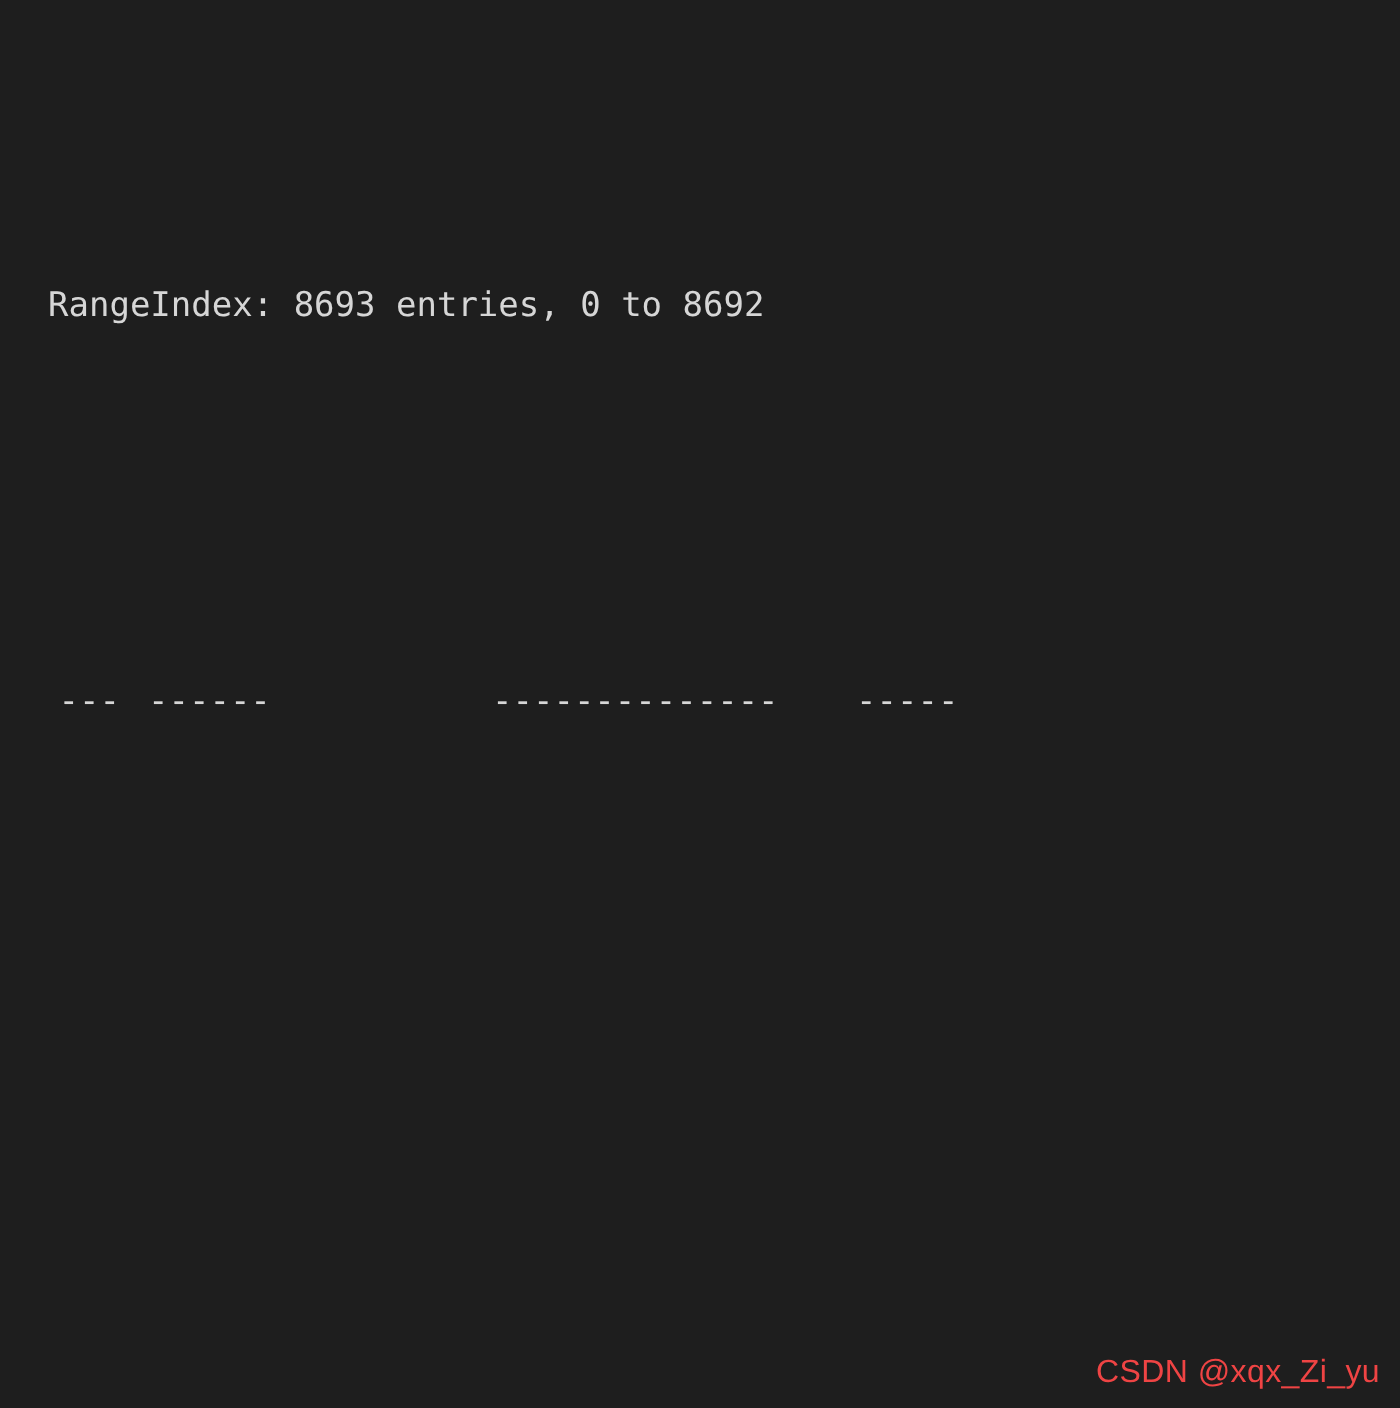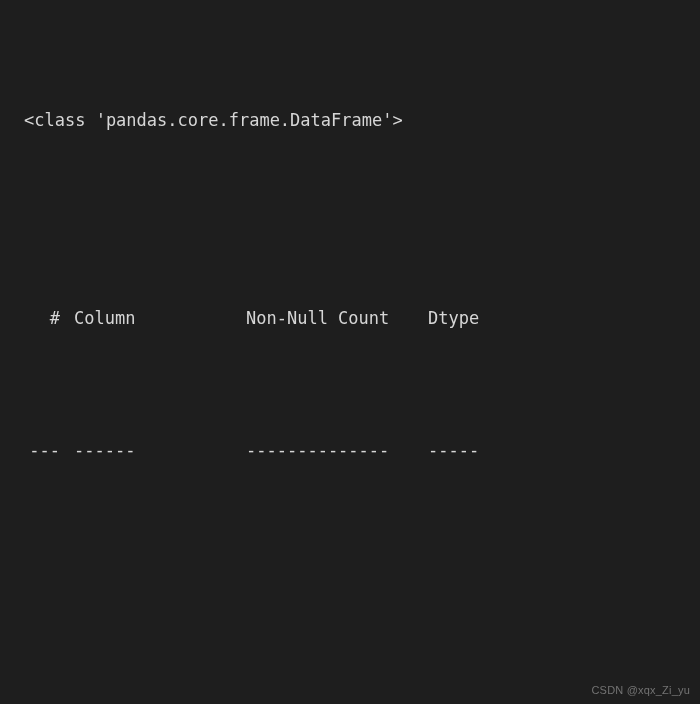--- a/index.html
+++ b/index.html
@@ -32,37 +32,36 @@
   .col-idx   { display: inline-block; width: 36px;  text-align: right; }
   .col-gap1  { display: inline-block; width: 14px;  }
   .col-name  { display: inline-block; width: 172px; }
   .col-count { display: inline-block; width: 182px; }
   .col-dtype { display: inline-block; }
   #watermark {
     position: absolute;
     right: 10px;
     bottom: 8px;
     font-family: "Liberation Sans", sans-serif;
-    font-size: 11px;
-    color: #737373;
+    font-size: 16px;
+    color: #ef4444;
     letter-spacing: 0.2px;
   }
 </style>
 </head>
 <body>
 
 <div id="screen">
 
   <div id="console">
 
-    <div class="line"><span>&lt;class 'pandas.core.frame.DataFrame'&gt;</span></div>
+
+    <div class="line"><span>RangeIndex: 8693 entries, 0 to 8692</span></div>
 
 
-
-    <div class="line"><span class="col-idx">#</span><span class="col-gap1"></span><span class="col-name">Column</span><span class="col-count">Non-Null Count</span><span class="col-dtype">Dtype</span></div>
 
     <div class="line"><span class="col-idx">---</span><span class="col-gap1"></span><span class="col-name">------</span><span class="col-count">--------------</span><span class="col-dtype">-----</span></div>
 
     
 
     
 
     
 
     

